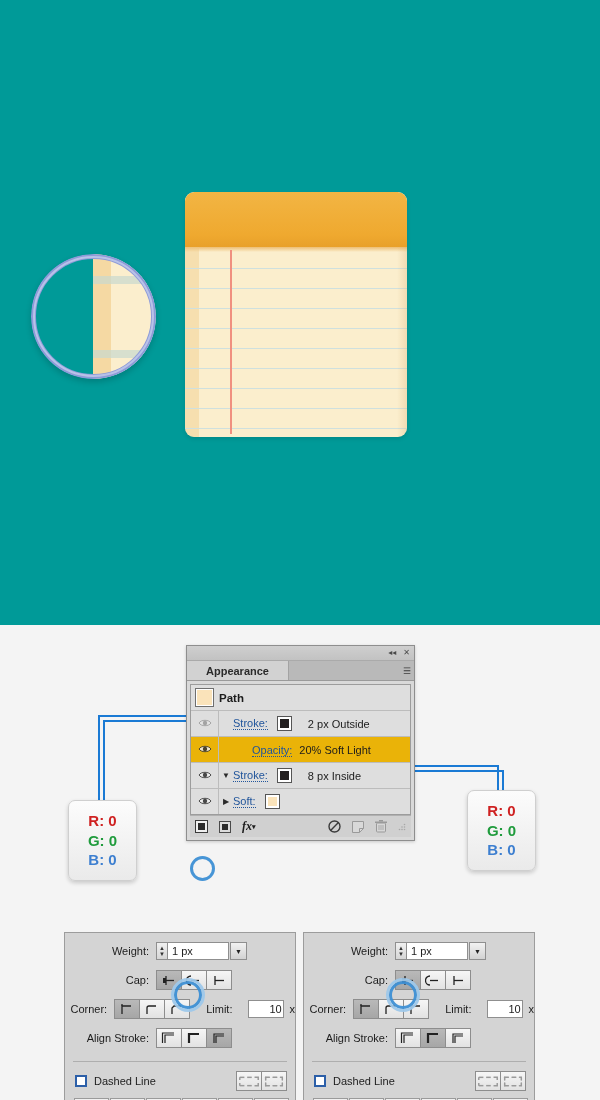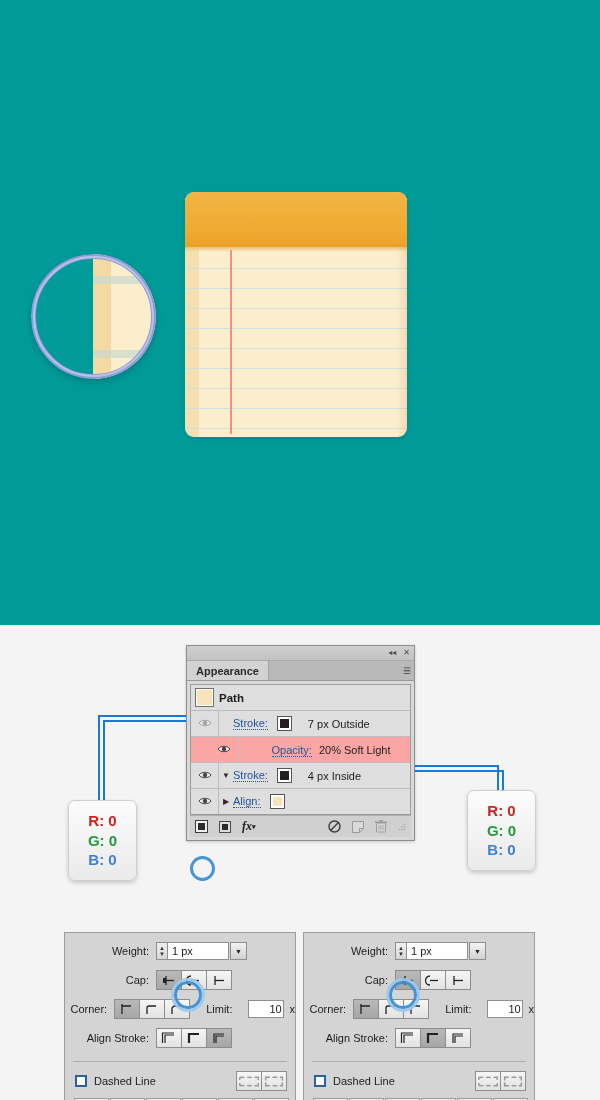--- a/index.html
+++ b/index.html
@@ -92,33 +92,33 @@
     box-shadow: 0 1px 3px rgba(0,0,0,0.18);
   }
   .ap-titlebar {
     height: 14px; background: linear-gradient(180deg,#cfcfcf,#c2c2c2);
     display: flex; align-items: center; justify-content: flex-end;
     padding-right: 4px; gap: 7px; border-bottom: 1px solid #aaa;
   }
   .ap-ttl-icon { font-size: 8px; color: #4a4a4a; line-height: 1; cursor: default; }
   .ap-tabbar { height: 19px; display: flex; align-items: stretch; background: #b9b9b9; border-bottom: 1px solid #9a9a9a; }
   .ap-tab {
-    background: #d2d2d2; padding: 0 9px; display: flex; align-items: center;
+    background: #d2d2d2; padding: 0 19px; display: flex; align-items: center;
     font-size: 11px; font-weight: bold; color: #2b2b2b;
     border-right: 1px solid #a3a3a3;
   }
   .ap-tabspace { flex: 1; display: flex; align-items: center; justify-content: flex-end; padding-right: 4px; }
   .ap-menu { font-size: 9px; color: #3a3a3a; letter-spacing: -1px; }
   .ap-body { background: #d9d9d9; padding: 3px; }
   .ap-list { border: 1px solid #9c9c9c; background: #e6e6e6; }
   .ap-row {
     display: flex; align-items: center; height: 25px;
     border-bottom: 1px solid #bcbcbc; background: #dedede;
   }
-  .ap-row.alt { background: #fca5a5; justify-content: center; }
+  .ap-row.alt { background: #eab308; }
   .ap-row:last-child { border-bottom: none; }
   .ap-eye {
     width: 27px; min-width: 27px; height: 100%;
     display: flex; align-items: center; justify-content: center;
     border-right: 1px solid #bcbcbc;
   }
   .eye-g { opacity: 0.85; }
   .eye-dim { opacity: 0.33; }
   .ap-arrow { width: 14px; min-width: 14px; text-align: center; font-size: 8px; color: #2b2b2b; }
   .ap-thumb {
@@ -301,21 +301,21 @@
               <span class="eye-dim"><svg width="14" height="10" viewBox="0 0 14 10">
                   <path d="M1 5 C3.2 1.4 10.8 1.4 13 5 C10.8 8.6 3.2 8.6 1 5 Z" fill="#f2f2f2" stroke="#2f2f2f" stroke-width="1"></path>
                   <circle cx="7" cy="5" r="2.2" fill="#2f2f2f"></circle>
                 </svg></span>
             </div>
             <div class="ap-arrow"></div>
             <span class="ap-link">Stroke:</span>
             <span class="ap-swatch">
               <i style="background:#231f20"></i>
             </span>
-            <span class="ap-val">7 px  Outside</span>
+            <span class="ap-val">2 px  Outside</span>
           </div>
           <div class="ap-row alt">
             <div class="ap-eye">
               <span class="eye-g"><svg width="14" height="10" viewBox="0 0 14 10">
                   <path d="M1 5 C3.2 1.4 10.8 1.4 13 5 C10.8 8.6 3.2 8.6 1 5 Z" fill="#f2f2f2" stroke="#2f2f2f" stroke-width="1"></path>
                   <circle cx="7" cy="5" r="2.2" fill="#2f2f2f"></circle>
                 </svg></span>
             </div>
             <div class="ap-indent"><span class="ap-link">Opacity:</span><span class="ap-val2">20% Soft Light</span></div>
           </div>
@@ -324,31 +324,31 @@
               <span class="eye-g"><svg width="14" height="10" viewBox="0 0 14 10">
                   <path d="M1 5 C3.2 1.4 10.8 1.4 13 5 C10.8 8.6 3.2 8.6 1 5 Z" fill="#f2f2f2" stroke="#2f2f2f" stroke-width="1"></path>
                   <circle cx="7" cy="5" r="2.2" fill="#2f2f2f"></circle>
                 </svg></span>
             </div>
             <div class="ap-arrow">▼</div>
             <span class="ap-link">Stroke:</span>
             <span class="ap-swatch">
               <i style="background:#231f20"></i>
             </span>
-            <span class="ap-val">4 px  Inside</span>
+            <span class="ap-val">8 px  Inside</span>
           </div>
           <div class="ap-row">
             <div class="ap-eye">
               <span class="eye-g"><svg width="14" height="10" viewBox="0 0 14 10">
                   <path d="M1 5 C3.2 1.4 10.8 1.4 13 5 C10.8 8.6 3.2 8.6 1 5 Z" fill="#f2f2f2" stroke="#2f2f2f" stroke-width="1"></path>
                   <circle cx="7" cy="5" r="2.2" fill="#2f2f2f"></circle>
                 </svg></span>
             </div>
             <div class="ap-arrow">▶</div>
-            <span class="ap-link">Align:</span>
+            <span class="ap-link">Soft:</span>
             <span class="ap-swatch cream">
               <i style="background:#fae3ba"></i>
             </span>
           </div>
         </div>
       <div class="ap-footer">
         <span class="ft-ico">
           <svg width="13" height="13" viewBox="0 0 13 13">
               <rect x="0.5" y="0.5" width="12" height="12" fill="#efefef" stroke="#3a3a3a"></rect>
               <rect x="3" y="3" width="7" height="7" fill="#2b2b2b"></rect>

